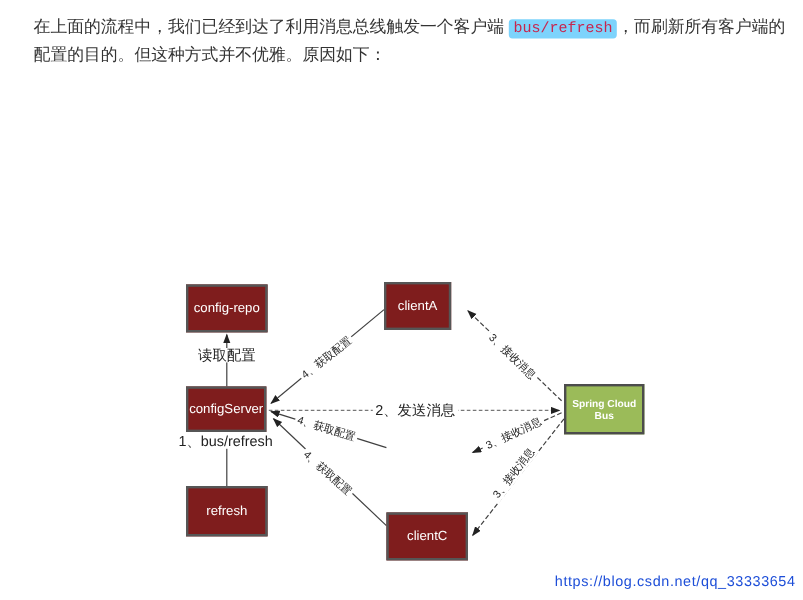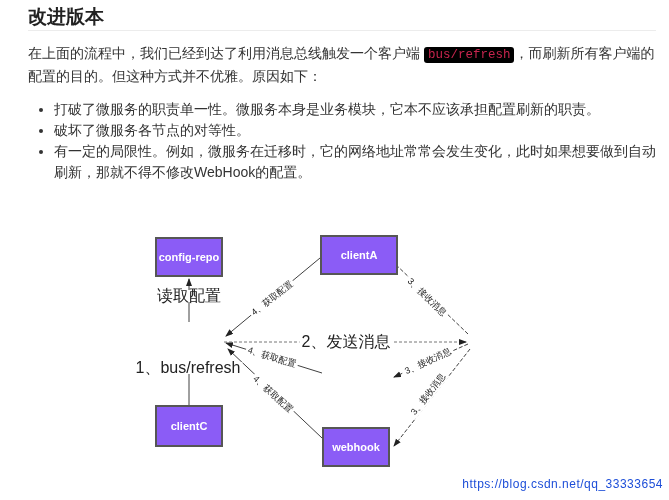--- a/index.html
+++ b/index.html
@@ -13,54 +13,48 @@
   h1.page-title{
     font-size:19px;font-weight:700;color:#222;
     margin:6px 0 0 0;padding:0 0 2px 0;line-height:22px;
     border-bottom:1px solid #ececec;
   }
   p.body-text{font-size:14px;line-height:21px;margin:12px 0;color:#333;}
   ul.reason-list{margin:12px 0;padding-left:26px;}
   ul.reason-list li{font-size:14px;line-height:21px;color:#333;}
   code.inline-code{
     font-family:"Liberation Mono","DejaVu Sans Mono",monospace;
-    font-size:12.5px;color:#c7254e;background:#000000;
+    font-size:12.5px;color:#c7254e;background:#7dd3fc;
     padding:1px 4px;border-radius:3px;
   }
   
   .diagram{position:absolute;left:0;top:210px;width:669px;height:290px;}
   .diagram svg{position:absolute;left:0;top:0;}
   .node{
     position:absolute;display:flex;align-items:center;justify-content:center;
-    background:#8b5cf6;border:2px solid #565656;color:#fff;
-    font-weight:700;font-size:11px;box-sizing:border-box;text-align:center;
+    background:#7f1d1d;border:2px solid #565656;color:#fff;
+    font-weight:400;font-size:11px;box-sizing:border-box;text-align:center;
   }
   .node.bus{background:#9bbb59;border-color:#4c4c4c;font-size:8.5px;font-weight:700;}
   .elabel{
-    position:absolute;font-size:16px;color:#222;background:#fff;
+    position:absolute;font-size:12px;color:#222;background:#fff;
     white-space:nowrap;line-height:12px;padding:0 2px;
     transform:translate(-50%,-50%);
   }
   .elabel.small{font-size:9px;}
   .watermark{
     position:absolute;right:6px;top:477px;
     font-size:12px;color:#1d4ed8;letter-spacing:0.5px;
   }
 </style>
 </head>
 <body>
 
 <div class="article">
-  <h1 class="page-title">改进版本</h1>
   <p class="body-text"><span>在上面的流程中，我们已经到达了利用消息总线触发一个客户端 </span><code class="inline-code">bus/refresh</code><span>，而刷新所有客户端的配置的目的。但这种方式并不优雅。原因如下：</span></p>
-  <ul class="reason-list">
-    <li>打破了微服务的职责单一性。微服务本身是业务模块，它本不应该承担配置刷新的职责。</li>
-    <li>破坏了微服务各节点的对等性。</li>
-    <li>有一定的局限性。例如，微服务在迁移时，它的网络地址常常会发生变化，此时如果想要做到自动刷新，那就不得不修改WebHook的配置。</li>
-  </ul>
 </div>
 
 <div class="diagram">
   <svg width="669" height="290" viewBox="0 0 669 290">
     <defs>
       <marker id="arw" markerWidth="9" markerHeight="8" refX="7" refY="3" orient="auto" markerUnits="userSpaceOnUse">
         <path d="M0,0 L8,3 L0,6 Z" fill="#222"></path>
       </marker>
     </defs>
 
@@ -77,23 +71,25 @@
     <line x1="224" y1="132" x2="466" y2="132" stroke="#777" stroke-width="1" stroke-dasharray="3,2" marker-end="url(#arw)"></line>
 
     <line x1="468" y1="124" x2="390" y2="49" stroke="#404040" stroke-width="1" stroke-dasharray="4,2" marker-end="url(#arw)"></line>
 
     <line x1="468" y1="134" x2="394" y2="167" stroke="#404040" stroke-width="1" stroke-dasharray="4,2" marker-end="url(#arw)"></line>
 
     <line x1="470" y1="139" x2="394" y2="236" stroke="#404040" stroke-width="1" stroke-dasharray="4,2" marker-end="url(#arw)"></line>
   </svg>
 
   <div class="node" style="left:155px;top:27px;width:68px;height:40px;">config-repo</div>
-  <div class="node" style="left:155px;top:195px;width:68px;height:42px;">clientC</div>
-  <div class="node" style="left:320px;top:25px;width:78px;height:40px;">clientA</div>
-  <div class="node" style="left:322px;top:217px;width:68px;height:40px;">webhook</div>
+  <div class="node" style="left:155px;top:112px;width:67px;height:38px;">configServer</div>
+  <div class="node" style="left:155px;top:195px;width:68px;height:42px;">refresh</div>
+  <div class="node" style="left:320px;top:25px;width:56px;height:40px;">clientA</div>
+  <div class="node" style="left:322px;top:217px;width:68px;height:40px;">clientC</div>
+  <div class="node bus" style="left:470px;top:110px;width:67px;height:42px;">Spring Cloud Bus</div>
 
   <div class="elabel" style="left:189px;top:86px;">读取配置</div>
   <div class="elabel" style="left:188px;top:158px;">1、bus/refresh</div>
   <div class="elabel" style="left:346px;top:132px;text-align:right;">2、发送消息</div>
   <div class="elabel small" style="left:272px;top:88px;transform:translate(-50%,-50%) rotate(-38deg);">4、获取配置</div>
   <div class="elabel small" style="left:272px;top:147px;transform:translate(-50%,-50%) rotate(17deg);">4、获取配置</div>
   <div class="elabel small" style="left:273px;top:184px;transform:translate(-50%,-50%) rotate(42deg);">4、获取配置</div>
   <div class="elabel small" style="left:427px;top:87px;transform:translate(-50%,-50%) rotate(44deg);">3、接收消息</div>
   <div class="elabel small" style="left:428px;top:151px;transform:translate(-50%,-50%) rotate(-25deg);">3、接收消息</div>
   <div class="elabel small" style="left:428px;top:184px;transform:translate(-50%,-50%) rotate(-52deg);">3、接收消息</div>

